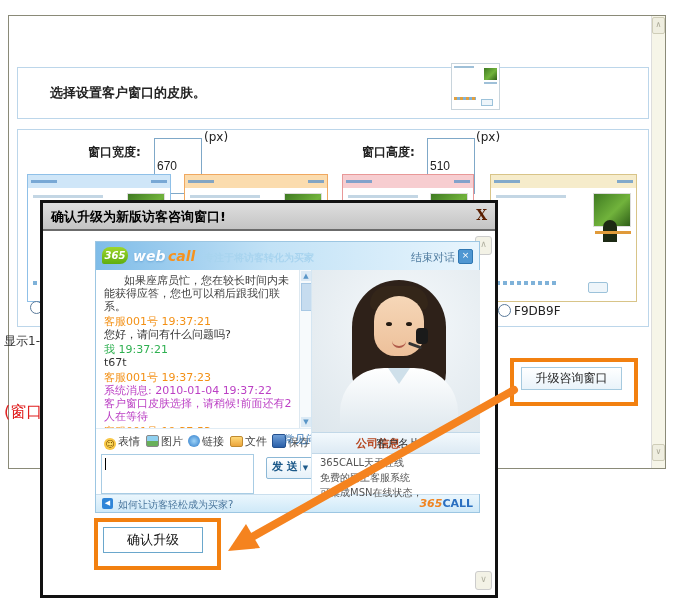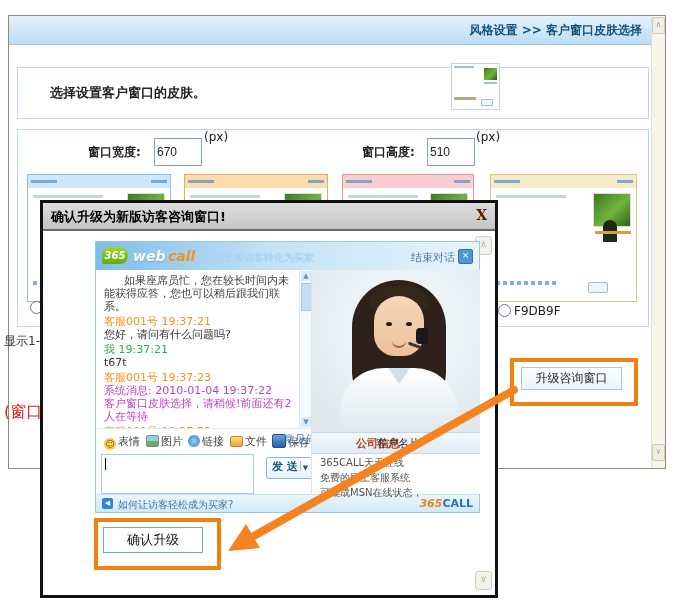--- a/index.html
+++ b/index.html
@@ -18,21 +18,21 @@
   .boxA{left:8px;top:51px;width:630px;height:50px;border:1px solid #bcd6ea;}
   .intro{position:absolute;left:32px;top:16px;font-size:13px;font-weight:bold;color:#222;}
   .mini-preview{left:442px;top:47px;width:47px;height:45px;border:1px solid #c8d4dc;background:#fff;}
   .mp-head{position:absolute;left:2px;top:2px;width:20px;height:2px;background:#9fc0d8;}
   .mp-photo{position:absolute;right:2px;top:4px;width:13px;height:12px;background:linear-gradient(135deg,#3f7a22,#71b33c 55%,#2f5f18);}
   .mp-line{position:absolute;right:2px;top:18px;width:13px;height:2px;background:#9fc0d8;}
   .mp-tools{position:absolute;left:2px;bottom:9px;width:22px;height:3px;background:repeating-linear-gradient(90deg,#e0a040 0 3px,#7fb2d9 3px 6px);}
   .mp-btn{position:absolute;right:6px;bottom:3px;width:10px;height:5px;border:1px solid #9cc2da;background:#eef5fa;}
   .boxB{left:8px;top:113px;width:630px;height:196px;border:1px solid #bcd6ea;text-decoration:underline;}
   .fld-label{position:absolute;top:14px;font-size:12px;font-weight:bold;color:#222;}
-  .fld-input{position:absolute;top:8px;width:42px;height:18px;border:1px solid #7fa8c8;font-size:12px;padding:4px 2px;color:#222;}
+  .fld-input{position:absolute;top:8px;width:42px;height:18px;border:1px solid #7fa8c8;font-size:12px;padding:18px 2px;color:#222;}
   .fld-unit{position:absolute;top:0;font-size:12px;color:#222;}
   
   .skin-thumb{position:absolute;top:44px;width:142px;height:126px;background:#fff;border:1px solid var(--bc);cursor:pointer;}
   .st-head{position:absolute;left:0;top:0;right:0;height:13px;background:var(--hc);}
   .st-d1{position:absolute;left:3px;top:5px;width:26px;height:3px;background:#5b93c9;opacity:.75;}
   .st-d2{position:absolute;right:3px;top:5px;width:16px;height:3px;background:#5b93c9;opacity:.75;}
   .st-line{position:absolute;left:5px;top:20px;width:70px;height:3px;background:#c3d6e4;}
   .st-photo{position:absolute;right:5px;top:18px;width:36px;height:32px;border:1px solid #ddd;
             background:linear-gradient(135deg,#3f7a22,#71b33c 55%,#2f5f18);}
   .st-person{position:absolute;right:13px;top:26px;width:14px;height:22px;border-radius:7px 7px 0 0;background:#1d2a14;}
@@ -136,23 +136,20 @@
   
   .confirm-rect{left:94px;top:518px;width:119px;height:44px;border:4px solid #f28010;z-index:60;}
   .confirm-btn{position:absolute;left:103px;top:527px;width:100px;height:26px;border:1px solid #6aa7cc;background:#fff;
                font-size:13px;color:#111;z-index:61;cursor:pointer;font-family:inherit;}
   .arrow-svg{left:0;top:0;z-index:70;pointer-events:none;}
 </style>
 </head>
 <body>
 
 <div class="abs container">
-  <div class="abs header-bar">
-    <span class="breadcrumb">风格设置 &gt;&gt; 客户窗口皮肤选择</span>
-  </div>
   <div class="abs page-sb">
     <div class="sb-btn sb-up">∧</div>
     <div class="sb-btn sb-down">∨</div>
   </div>
 
   <div class="abs boxA">
     <div class="intro">选择设置客户窗口的皮肤。</div>
   </div>
   <div class="abs mini-preview">
     <div class="mp-head"></div>

